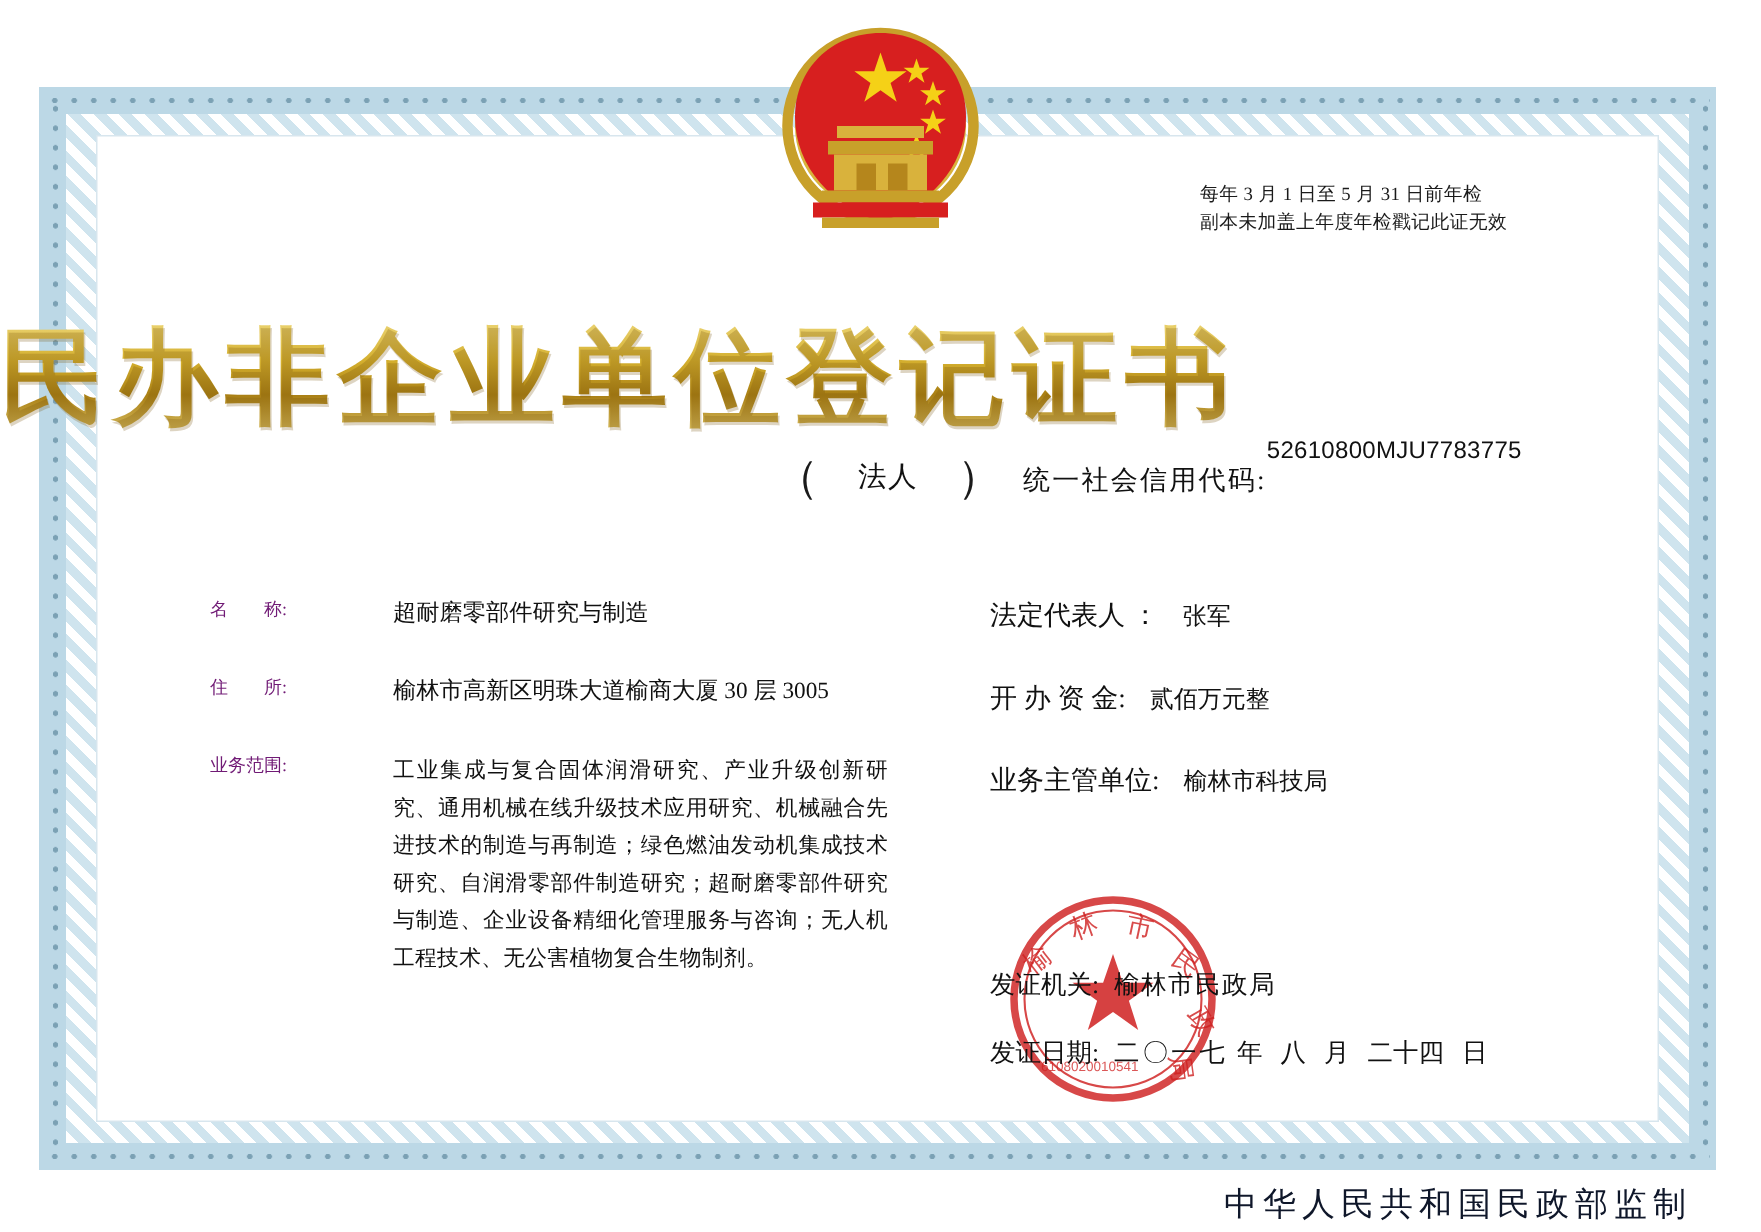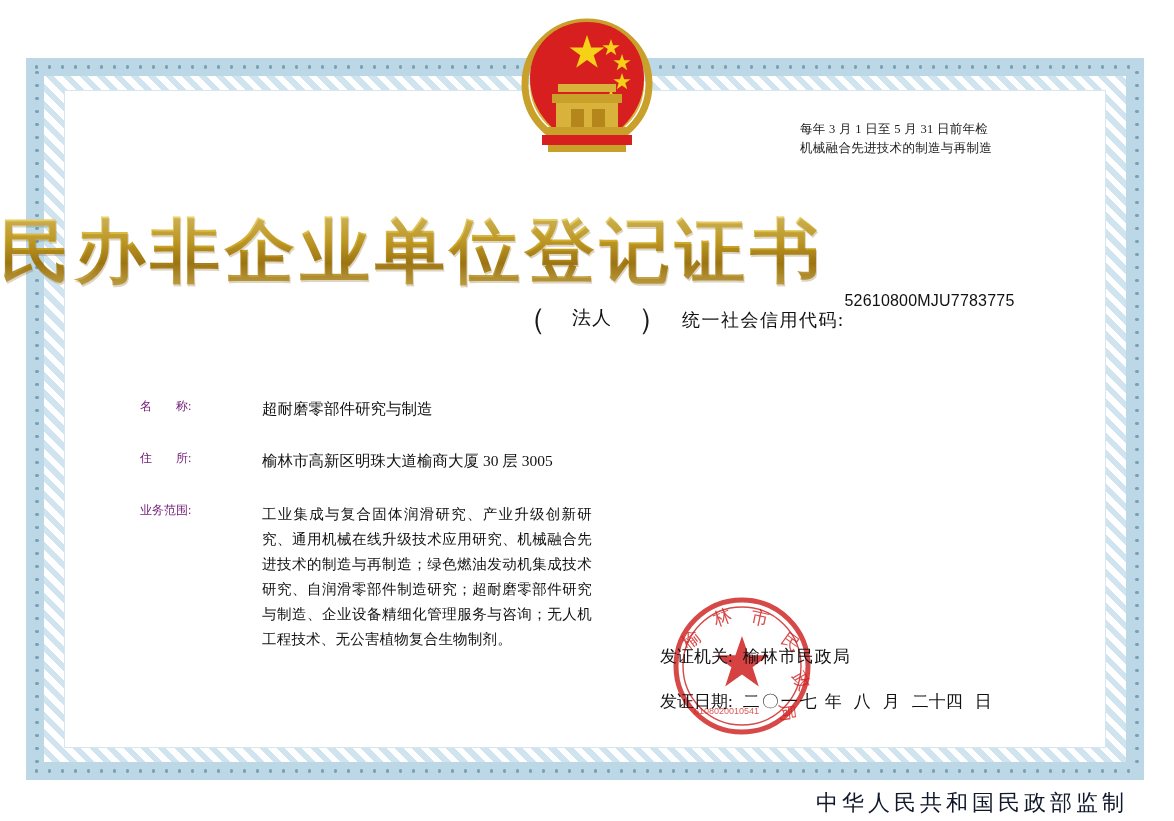--- a/index.html
+++ b/index.html
@@ -292,21 +292,21 @@
       <rect x="40" y="119" width="78" height="8" fill="#c8a02a"></rect>
       <rect x="50" y="76" width="58" height="8" fill="#d9b23c"></rect>
 
       <rect x="34" y="127" width="90" height="10" fill="#d71f1f"></rect>
       <rect x="40" y="137" width="78" height="7" fill="#c8a02a"></rect>
     </svg>
   </div>
 
   <div class="annual-note">
     <div>每年 3 月 1 日至 5 月 31 日前年检</div>
-    <div>机械融合先进技术的制造与再制造</div>
+    <div>副本未加盖上年度年检戳记此证无效</div>
   </div>
 
   <div class="main-title">民办非企业单位登记证书</div>
 
   <div class="subline">
     <span class="paren">（</span>
     <span class="legal-person">法人</span>
     <span class="paren">）</span>
     <span class="credit-label">统一社会信用代码:</span>
     <span class="credit-code">52610800MJU7783775</span>
@@ -320,20 +320,34 @@
     <div class="row">
       <span class="label lbl-addr">住　　所:</span>
       <span class="value">榆林市高新区明珠大道榆商大厦 30 层 3005</span>
     </div>
     <div class="row scope-row">
       <span class="label lbl-scope">业务范围:</span>
       <span class="scope-text">工业集成与复合固体润滑研究、产业升级创新研究、通用机械在线升级技术应用研究、机械融合先进技术的制造与再制造；绿色燃油发动机集成技术研究、自润滑零部件制造研究；超耐磨零部件研究与制造、企业设备精细化管理服务与咨询；无人机工程技术、无公害植物复合生物制剂。</span>
     </div>
   </div>
 
+  <div class="fields-right">
+    <div class="rrow">
+      <span class="rlabel">法定代表人 ：</span>
+      <span class="rvalue">张军</span>
+    </div>
+    <div class="rrow">
+      <span class="rlabel">开 办 资 金:</span>
+      <span class="rvalue">贰佰万元整</span>
+    </div>
+    <div class="rrow">
+      <span class="rlabel">业务主管单位:</span>
+      <span class="rvalue">榆林市科技局</span>
+    </div>
+  </div>
 
   <div class="seal">
     <svg width="148" height="148" viewBox="0 0 148 148">
       <g opacity="0.82" fill="none" stroke="#cf2020">
         <circle cx="74" cy="74" r="66" stroke-width="5"></circle>
         <circle cx="74" cy="74" r="59" stroke-width="1.4"></circle>
       </g>
       <g opacity="0.85" fill="#cf2020">
         <polygon points="74,44 80.6,63.2 101,63.2 84.6,75.2 90.8,94.6 74,82.6 57.2,94.6 63.4,75.2 47,63.2 67.4,63.2"></polygon>
       </g>

